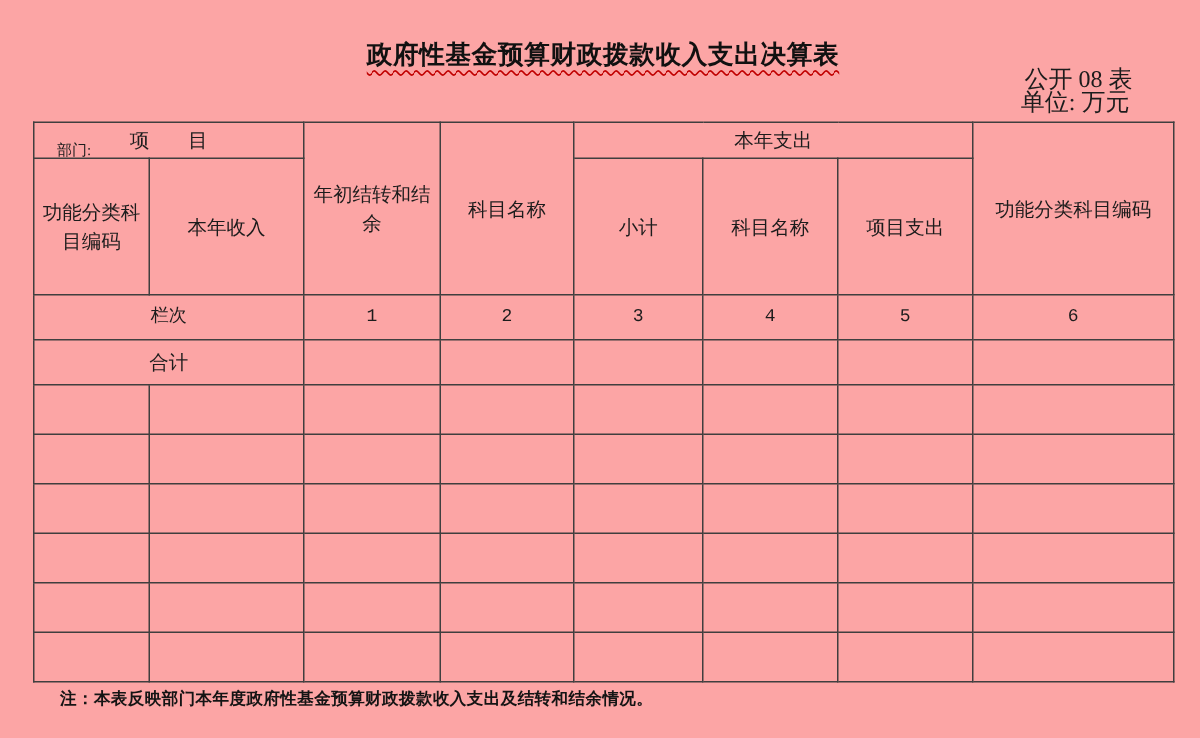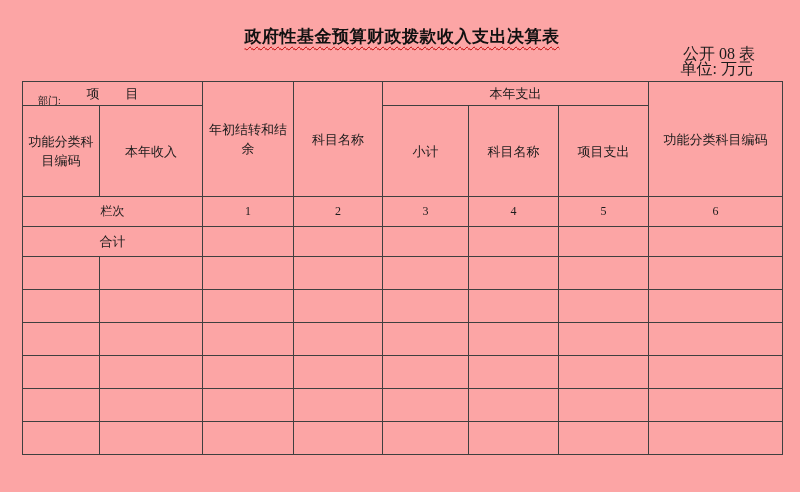--- a/index.html
+++ b/index.html
@@ -51,21 +51,21 @@
     border: 1px solid #3f3f3f;
     text-align: center;
     vertical-align: middle;
     font-size: 13px;
     line-height: 19px;
     padding: 0 5px;
     overflow: hidden;
   }
   tr.r-a td { height: 24px; }
   tr.r-b td { height: 91px; }
-  tr.r-c td { height: 30px; font-size: 12px; }
+  tr.r-c td { height: 30px; font-size: 12px; font-family: Liberation Mono, monospace; }
   tr.r-d td { height: 30px; margin-left: 45px; }
   tr.r-e td { height: 33px; }
   td.wrap-tight { padding: 0 10px; }
 
   .note {
     position: absolute; top: 458px; left: 40px;
     font-size: 11px; font-weight: bold; color: #141414;
     letter-spacing: 0.3px;
   }
 </style>
@@ -184,14 +184,15 @@
           <td></td>
           <td></td>
           <td></td>
           <td></td>
           <td></td>
           <td></td>
         </tr>
       </tbody>
   </table>
 
+  <div class="note">注：本表反映部门本年度政府性基金预算财政拨款收入支出及结转和结余情况。</div>
 
 </div>
 
 </body></html>

